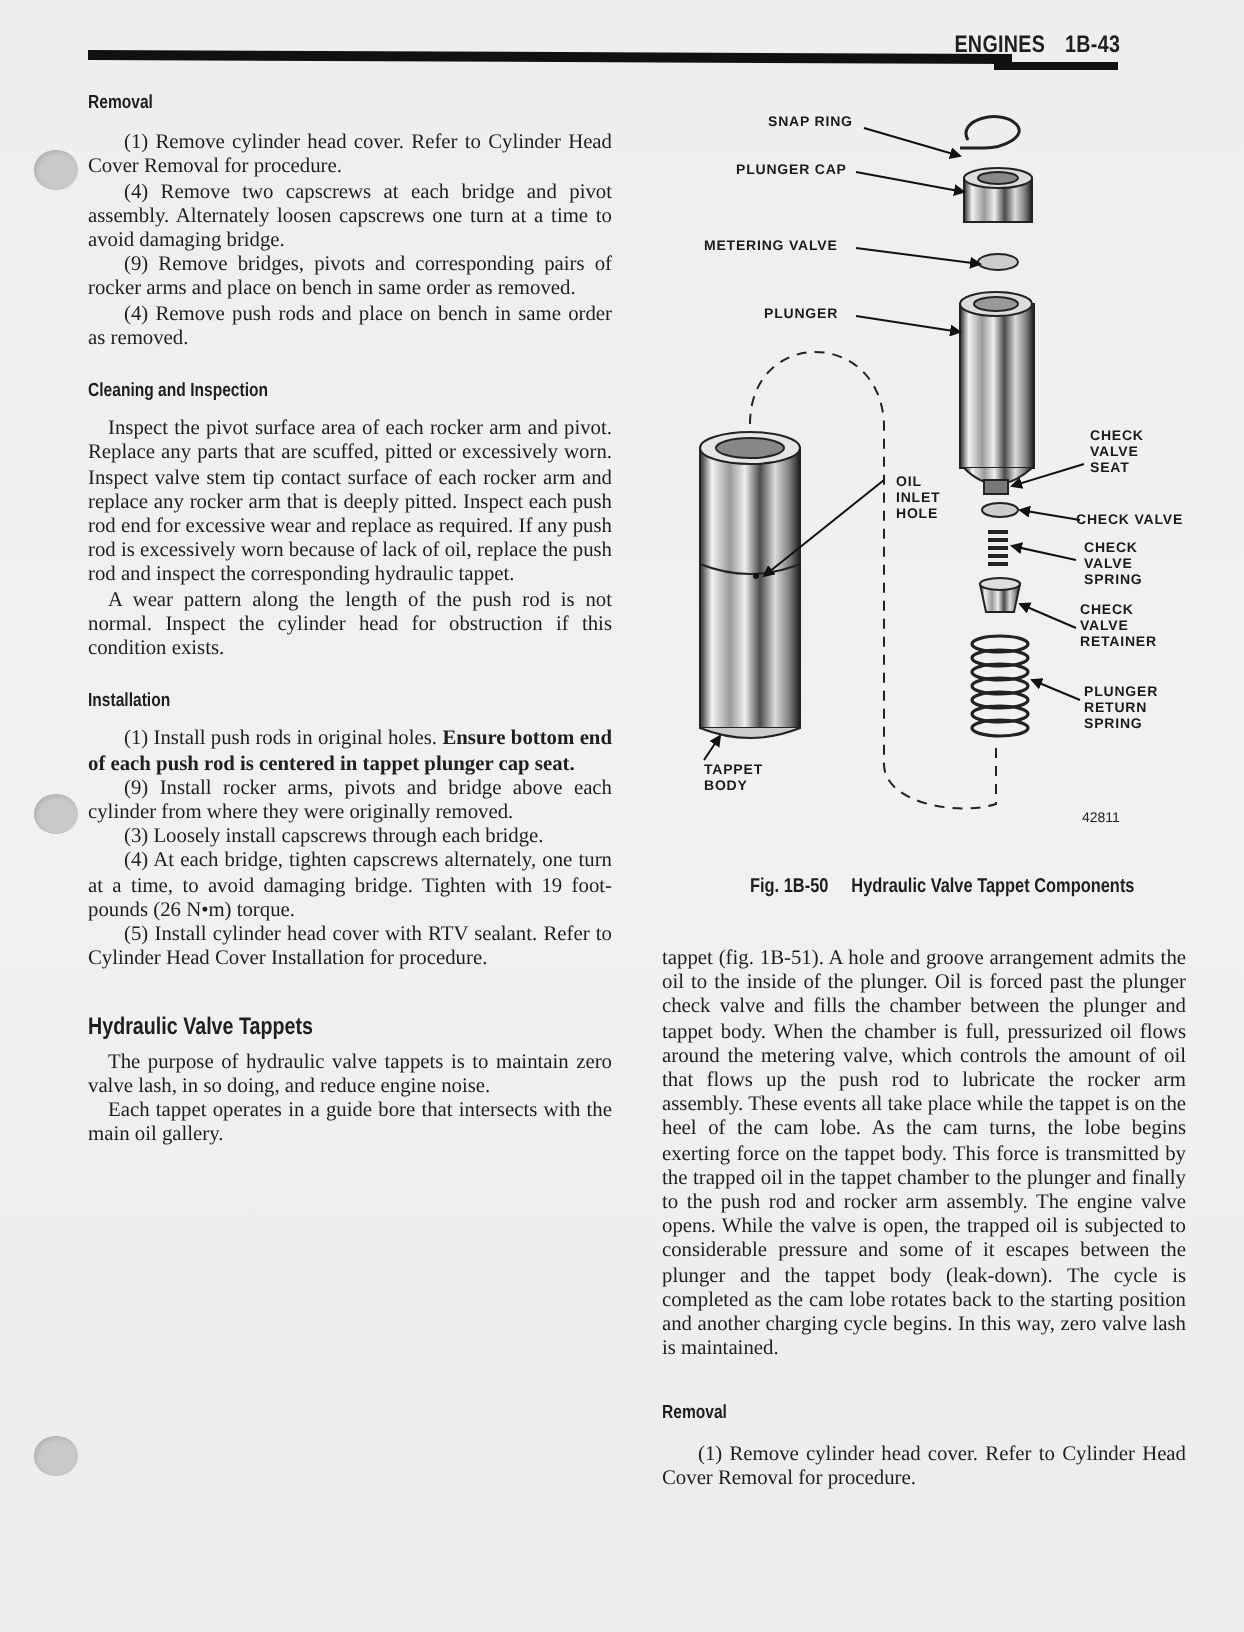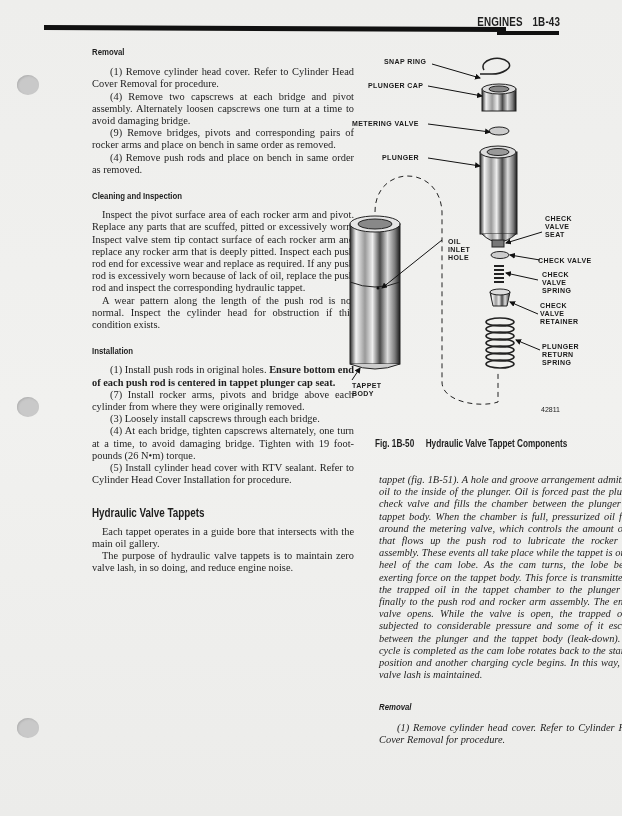--- a/index.html
+++ b/index.html
@@ -9,23 +9,23 @@
     font-family: "Liberation Serif", "DejaVu Serif", serif;
     color: #1e1e1e;
   }
   .page { position: absolute; inset: 0; background: linear-gradient(180deg,#eeeeec 0%,#f1f1ef 50%,#ececea 100%); }
   .hole { position: absolute; width: 22px; height: 20px; border-radius: 50%; background: #c9c9c9; left: 17px; box-shadow: inset 1px 1px 2px #b0b0b0; }
   .header-bar { position: absolute; left: 44px; top: 26px; width: 462px; height: 5px; background: #111; transform: skewY(0.25deg); }
   .header-bar2 { position: absolute; left: 497px; top: 31px; width: 62px; height: 4px; background: #111; }
   .running-head { position: absolute; right: 62px; top: 15px; font-family: "Liberation Sans", "DejaVu Sans", sans-serif; font-weight: bold; font-size: 12px; letter-spacing: 0.2px; transform: scaleX(0.82); transform-origin: right center; }
   .running-head span { margin-left: 12px; }
 
-  .col { position: absolute; font-size: 10.4px; line-height: 12.2px; text-align: justify; margin-left: 48px; }
+  .col { position: absolute; font-size: 10.4px; line-height: 12.2px; text-align: justify; }
   .col-left { left: 44px; width: 262px; }
-  .col-right { left: 331px; width: 262px; font-style: italic; }
+  .col-right { left: 331px; width: 262px; }
   .h { font-family: "Liberation Sans", "DejaVu Sans", sans-serif; font-weight: bold; font-size: 9.5px; transform: scaleX(0.82); transform-origin: left center; margin: 0; white-space: nowrap; }
   .h.big { font-size: 12px; }
   p { margin: 0; text-indent: 18px; }
   p.ni { text-indent: 10px; }
   b { font-weight: bold; }
 
   .fig { position: absolute; left: 330px; top: 52px; width: 292px; height: 380px; }
   .lbl { position: absolute; font-family: "Liberation Sans", "DejaVu Sans", sans-serif; font-weight: bold; font-size: 7px; line-height: 8px; letter-spacing: 0.4px; color: #1a1a1a; }
   .fig-num { position: absolute; left: 541px; top: 406px; font-family: "Liberation Sans", sans-serif; font-size: 7px; color: #222; }
   .caption { position: absolute; left: 375px; top: 438px; font-family: "Liberation Sans", "DejaVu Sans", sans-serif; font-weight: bold; font-size: 10px; transform: scaleX(0.82); transform-origin: left center; white-space: nowrap; }
@@ -57,30 +57,30 @@
     <div style="height:14px"></div>
     <h3 class="h">Cleaning and Inspection</h3>
     <div style="height:7px"></div>
     <p class="ni">Inspect the pivot surface area of each rocker arm and pivot. Replace any parts that are scuffed, pitted or excessively worn. Inspect valve stem tip contact surface of each rocker arm and replace any rocker arm that is deeply pitted. Inspect each push rod end for excessive wear and replace as required. If any push rod is excessively worn because of lack of oil, replace the push rod and inspect the corresponding hydraulic tappet.</p>
     <p class="ni">A wear pattern along the length of the push rod is not normal. Inspect the cylinder head for obstruction if this condition exists.</p>
 
     <div style="height:14px"></div>
     <h3 class="h">Installation</h3>
     <div style="height:7px"></div>
     <p><span>(1) Install push rods in original holes. </span><b>Ensure bottom end of each push rod is centered in tappet plunger cap seat.</b></p>
-    <p>(7) Install rocker arms, pivots and bridge above each cylinder from where they were originally removed.</p>
+    <p>(9) Install rocker arms, pivots and bridge above each cylinder from where they were originally removed.</p>
     <p>(3) Loosely install capscrews through each bridge.</p>
     <p>(4) At each bridge, tighten capscrews alternately, one turn at a time, to avoid damaging bridge. Tighten with 19 foot-pounds (26 N•m) torque.</p>
     <p>(5) Install cylinder head cover with RTV sealant. Refer to Cylinder Head Cover Installation for procedure.</p>
 
     <div style="height:20px"></div>
     <h2 class="h big">Hydraulic Valve Tappets</h2>
     <div style="height:7px"></div>
+    <p class="ni">The purpose of hydraulic valve tappets is to maintain zero valve lash, in so doing, and reduce engine noise.</p>
     <p class="ni">Each tappet operates in a guide bore that intersects with the main oil gallery.</p>
-    <p class="ni">The purpose of hydraulic valve tappets is to maintain zero valve lash, in so doing, and reduce engine noise.</p>
     <div style="height:20px"></div>
   </div>
 
   <div class="fig">
     <svg width="292" height="380" viewBox="0 0 292 380">
       <defs>
         <linearGradient id="cyl" x1="0" x2="1">
           <stop offset="0" stop-color="#2a2a2a"></stop>
             <stop offset="0.12" stop-color="#f2f2f2"></stop>
           <stop offset="0.3" stop-color="#9a9a9a"></stop>

